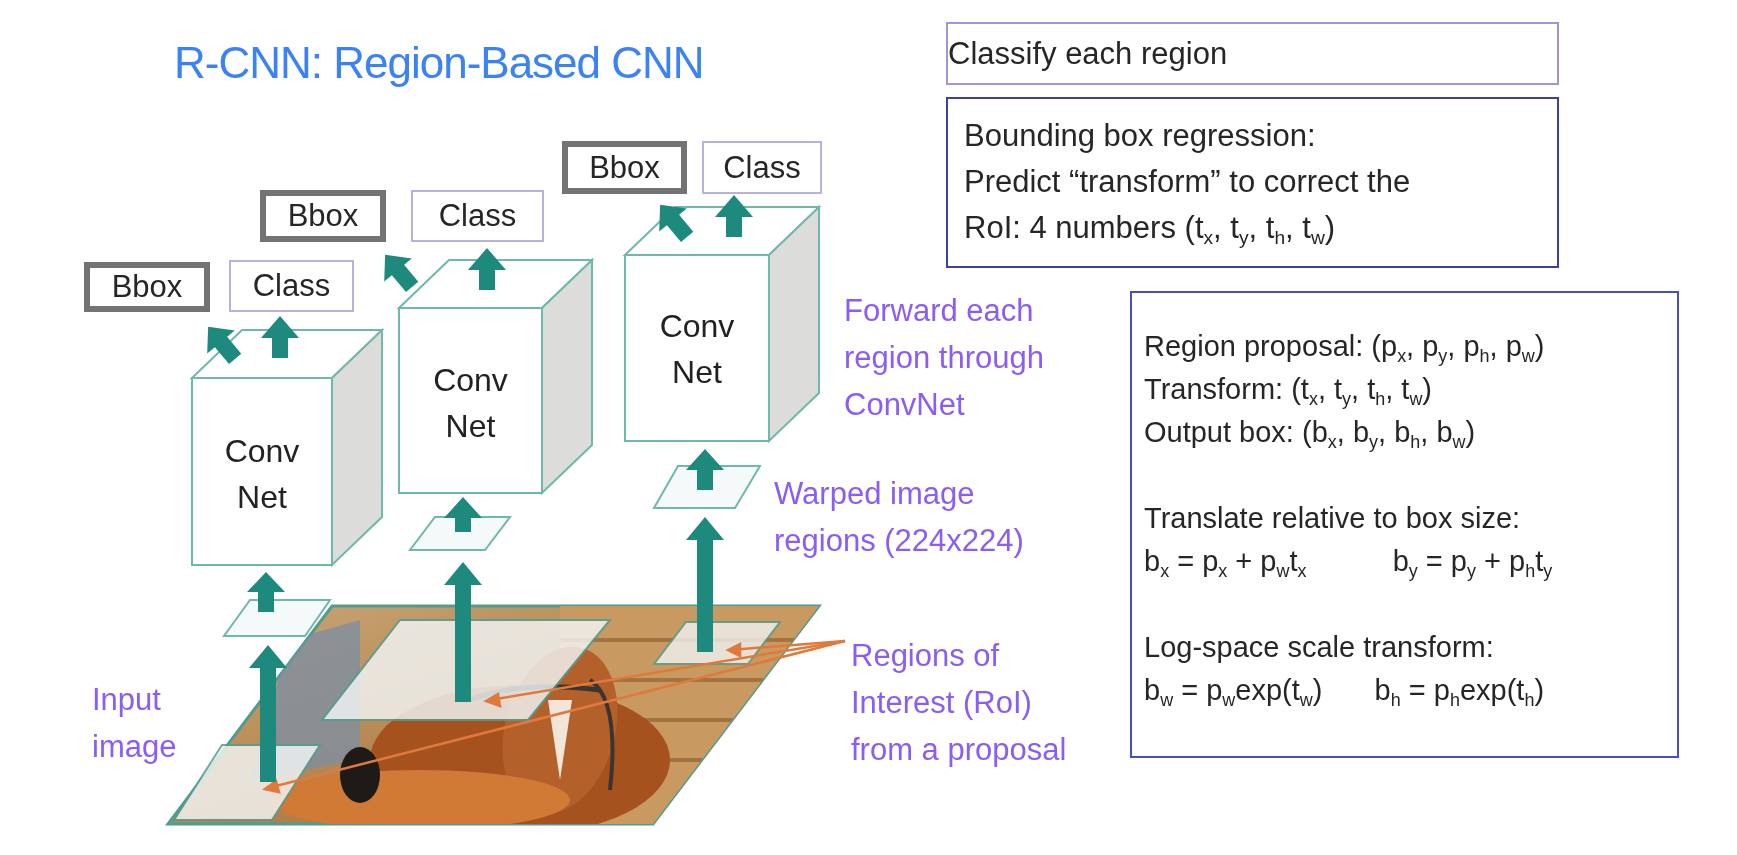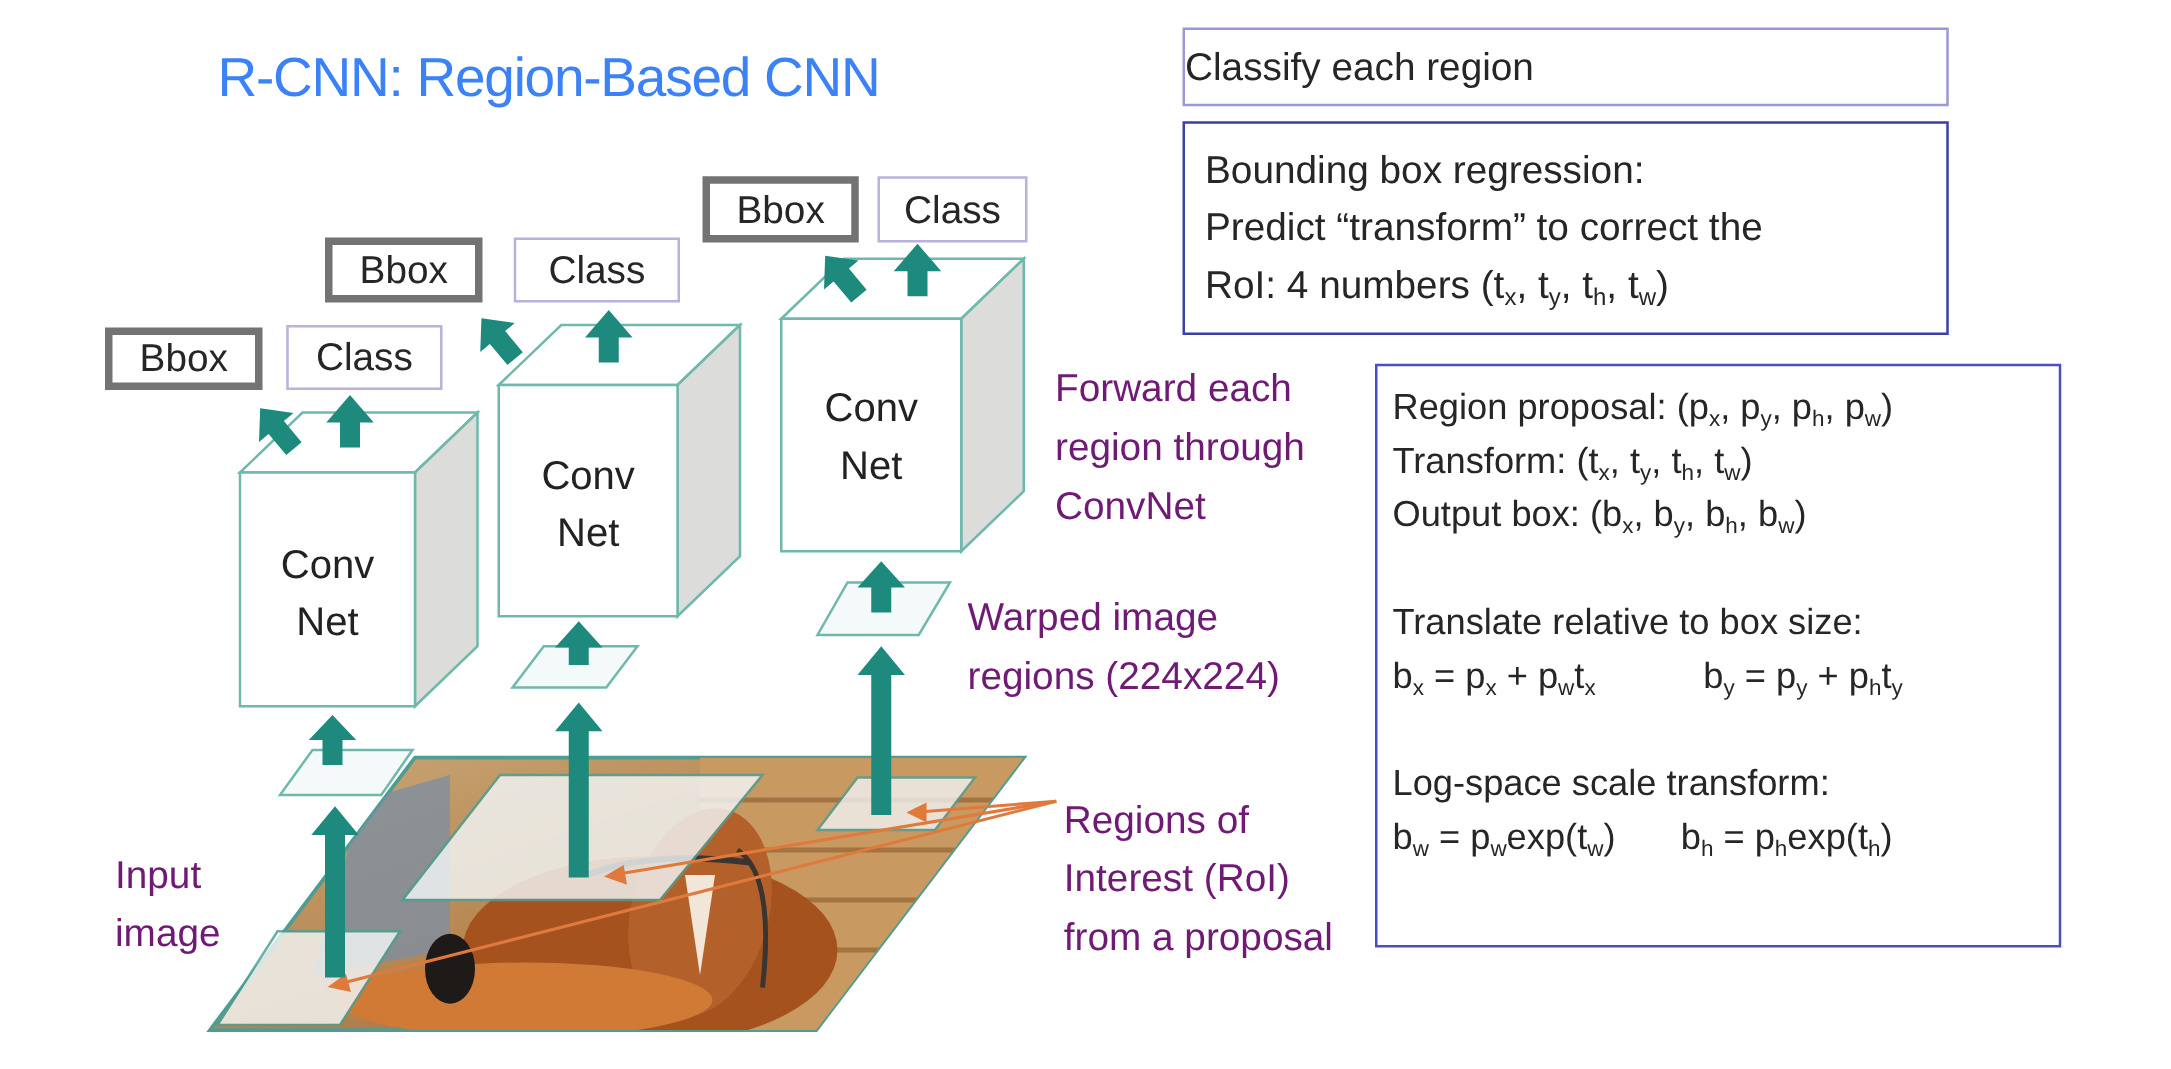--- a/index.html
+++ b/index.html
@@ -5,26 +5,26 @@
   html, body { margin:0; padding:0; background:#ffffff; }
   body { width:1737px; height:855px; position:relative; overflow:hidden;
          font-family:"Liberation Sans", "DejaVu Sans", sans-serif; color:#262626; }
   .abs { position:absolute; }
   #title { left:174px; top:38px; font-size:44px; letter-spacing:-1px; color:#3b82f6; white-space:nowrap; }
   .tbox { position:absolute; background:#fff; box-sizing:border-box; }
   #classify-box { left:946px; top:22px; width:613px; height:63px; border:2px solid #9a98d6;
                   display:flex; align-items:center; justify-content:flex-start; font-size:31px; }
   #bbox-reg-box { left:946px; top:97px; width:613px; height:171px; border:2px solid #3b3fa8;
                   padding:14px 16px; font-size:31px; line-height:46px; }
-  #formula-box { left:1100px; top:291px; width:549px; height:467px; border:2px solid #4a4fc0;
-                 padding:12px 12px; font-size:29px; line-height:43px; }
+  #formula-box { left:1130px; top:291px; width:549px; height:467px; border:2px solid #4a4fc0;
+                 padding:32px 12px; font-size:29px; line-height:43px; }
   .line { white-space:nowrap; }
   .gap { height:43px; }
   sub { font-size:62%; vertical-align:-0.32em; line-height:0; }
-  .side-text { position:absolute; font-size:31px; line-height:47px; white-space:nowrap; color:#701a75; }
+  .side-text { position:absolute; font-size:31px; line-height:47px; white-space:nowrap; color:#8b5cf6; }
   .lbl { position:absolute; box-sizing:border-box; background:#fff; display:flex; align-items:center;
          justify-content:center; font-size:31px; color:#262626; }
   .lbl.bbox { border:6px solid #737373; }
   .lbl.cls { border:2px solid #b8b2dc; }
   svg#diagram { position:absolute; left:0; top:0; }
   .cube-text { position:absolute; text-align:center; font-size:32px; line-height:46px; color:#222; }
 </style>
 </head>
 <body>
 

